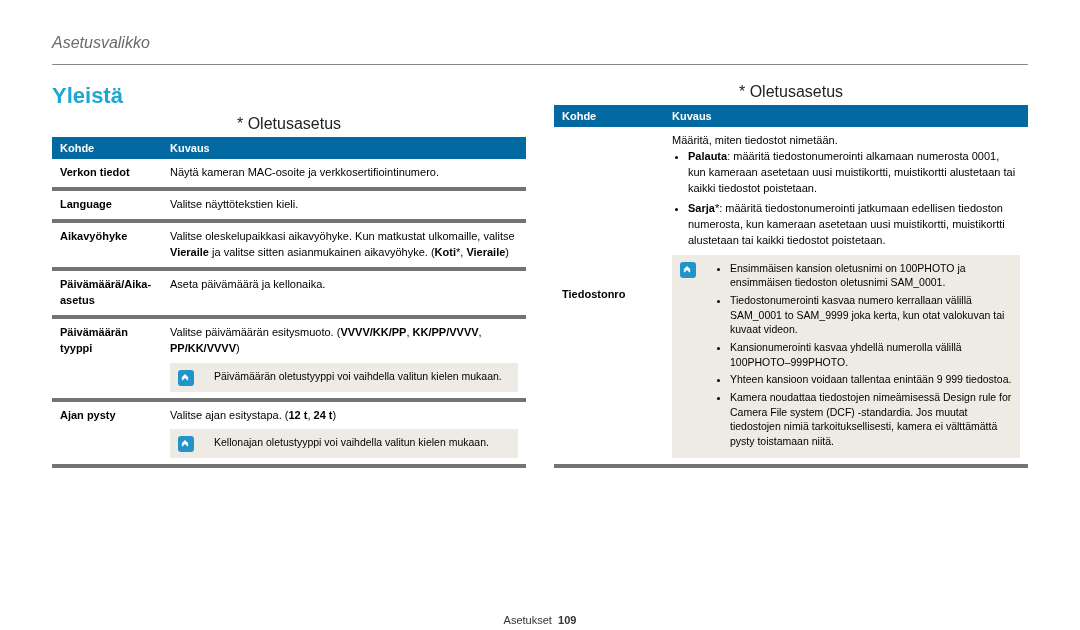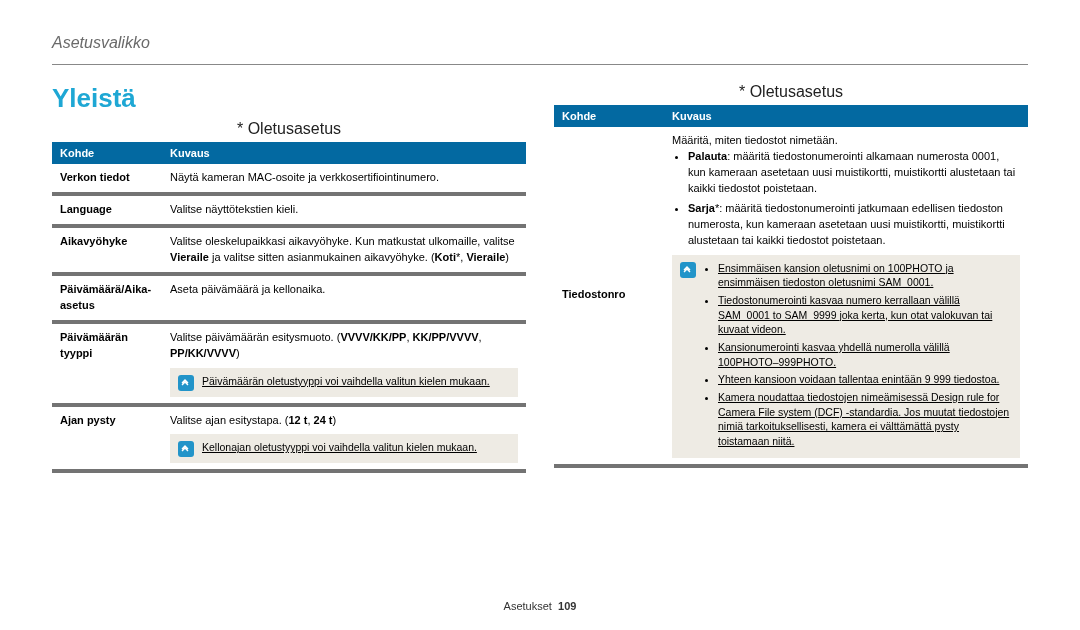--- a/index.html
+++ b/index.html
@@ -26,21 +26,21 @@
   }
   .columns {
     display: flex;
     gap: 28px;
   }
   .col {
     flex: 1;
     min-width: 0;
   }
   .section-title {
-    font-size: 26px;
+    font-size: 22px;
     color: #1ea7d4;
     font-weight: bold;
     margin-bottom: 6px;
   }
   .default-note {
     text-align: center;
     font-size: 16px;
     color: #222;
     margin-bottom: 4px;
   }
@@ -65,24 +65,23 @@
   tbody td.kohde {
     font-weight: bold;
     width: 110px;
   }
   .note-box {
     display: flex;
     align-items: flex-start;
     background: #eeebe4;
     padding: 6px 8px;
     margin-top: 6px;
-    gap: 8px;
+    gap: 20px;
     font-size: 10.5px;
     line-height: 1.4;
-    text-decoration: underline;
   }
   .note-box.big ul {
     list-style: disc;
     margin-left: 14px;
   }
   .note-box.big li {
     margin-bottom: 3px;
   }
   .note-icon {
     flex-shrink: 0;
@@ -97,21 +96,21 @@
     font-size: 10px;
     margin-top: 1px;
   }
   ul.bullets {
     list-style: disc;
     margin-left: 16px;
   }
   ul.bullets li { margin-bottom: 4px; }
   .footer {
     position: absolute;
-    bottom: 18px;
+    bottom: 4px;
     left: 0; right: 0;
     text-align: center;
     font-size: 11px;
     color: #333;
   }
   .footer .page { font-weight: bold; }
 </style>
 </head>
 <body>
 

